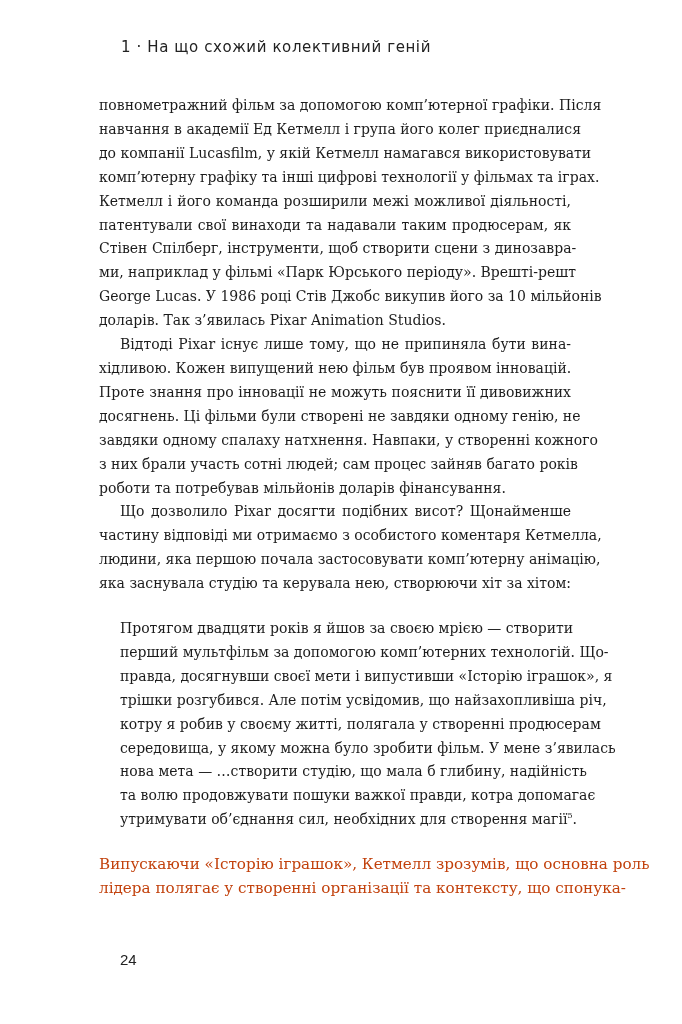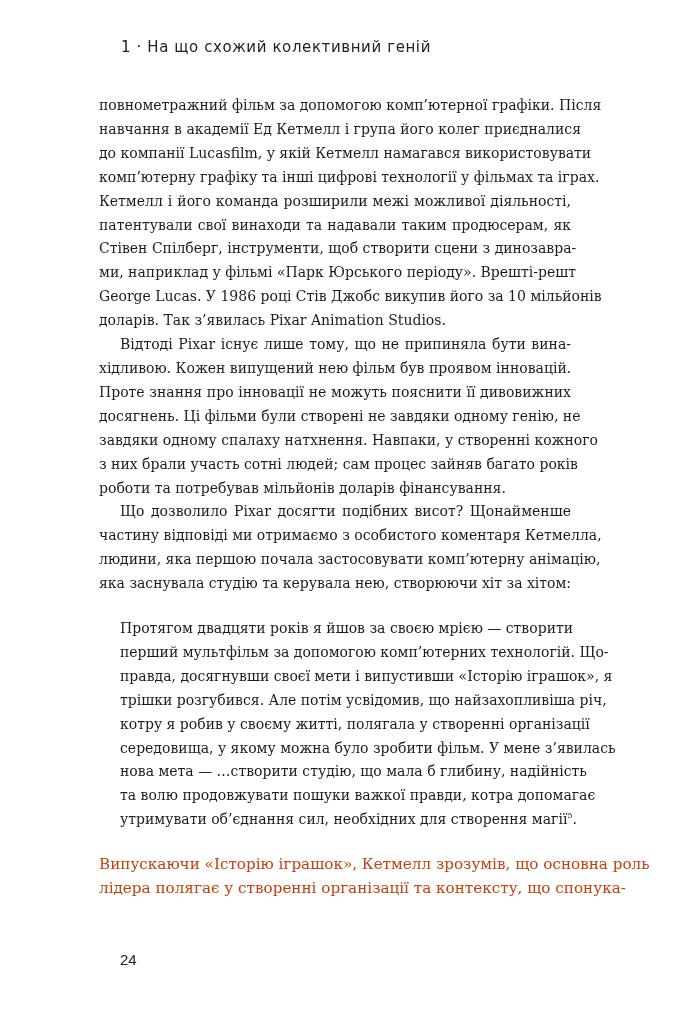--- a/index.html
+++ b/index.html
@@ -65,21 +65,21 @@
     <span class="line">людини, яка першою почала застосовувати комп’ютерну анімацію,</span>
     <span class="line last">яка заснувала студію та керувала нею, створюючи хіт за хітом:</span>
   </div>
 </div>
 
 <div class="quote">
   <span class="line">Протягом двадцяти років я йшов за своєю мрією — створити</span>
   <span class="line">перший мультфільм за допомогою комп’ютерних технологій. Що-</span>
   <span class="line">правда, досягнувши своєї мети і випустивши «Історію іграшок», я</span>
   <span class="line">трішки розгубився. Але потім усвідомив, що найзахопливіша річ,</span>
-  <span class="line">котру я робив у своєму житті, полягала у створенні організації</span>
+  <span class="line">котру я робив у своєму житті, полягала у створенні продюсерам</span>
   <span class="line">середовища, у якому можна було зробити фільм. У мене з’явилась</span>
   <span class="line">нова мета — …створити студію, що мала б глибину, надійність</span>
   <span class="line">та волю продовжувати пошуки важкої правди, котра допомагає</span>
   <span class="line last"><span>утримувати об’єднання сил, необхідних для створення магії</span><sup>5</sup><span>.</span></span>
 </div>
 
 <div class="after">
   <span class="line">Випускаючи «Історію іграшок», Кетмелл зрозумів, що основна роль</span>
   <span class="line">лідера полягає у створенні організації та контексту, що спонука-</span>
 </div>

